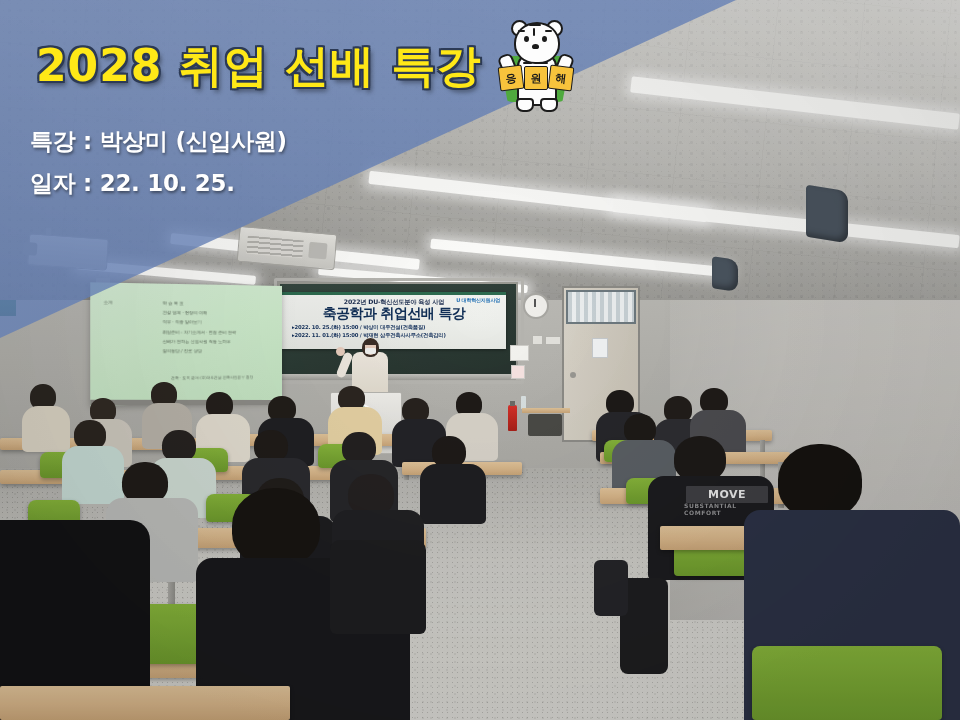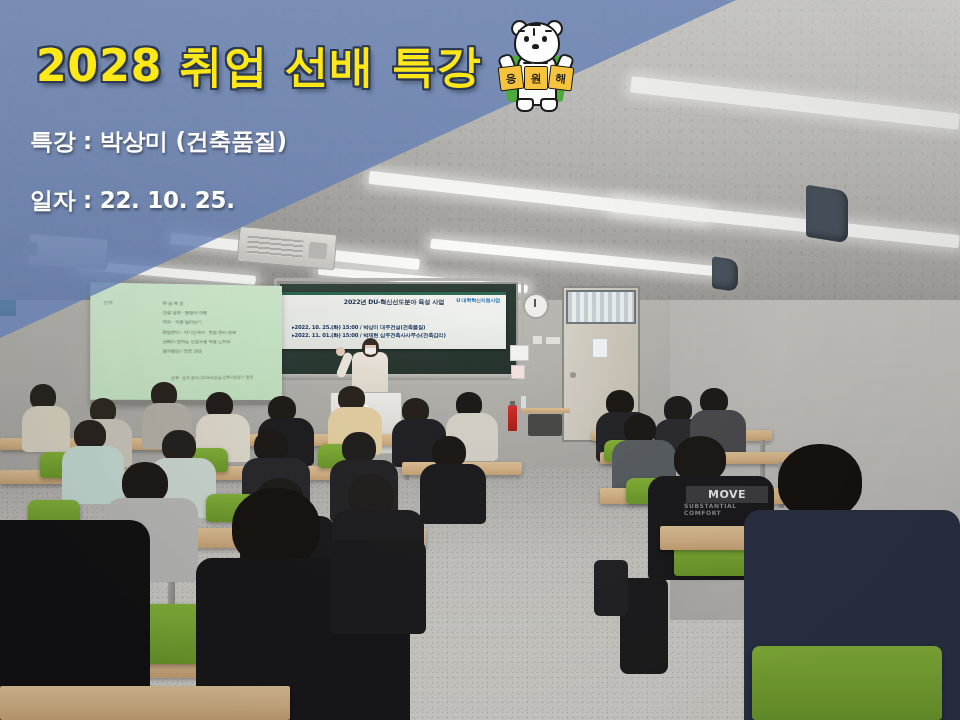--- a/index.html
+++ b/index.html
@@ -241,21 +241,21 @@
       -2px  0   0 #2c3a55, 2px  0   0 #2c3a55,
        3px 4px 5px rgba(0,0,0,.45);
     white-space:nowrap;
   }
   .subtitle{
     position:absolute;left:30px;top:126px;
     font-size:23px;font-weight:700;color:#ffffff;letter-spacing:-.3px;
     text-shadow:1px 2px 3px rgba(0,0,0,.45);white-space:nowrap;
   }
   .dateline{
-    position:absolute;left:30px;top:185px;
+    position:absolute;left:30px;top:168px;
     font-size:23px;font-weight:700;color:#ffffff;letter-spacing:-.3px;
     text-shadow:1px 2px 3px rgba(0,0,0,.45);white-space:nowrap;
   }
 
   
   .mascot{position:absolute;left:487px;top:14px;width:96px;height:96px;}
   .m-cape{position:absolute;left:12px;top:42px;width:72px;height:46px;
     background:#4faa3e;border-radius:6px 6px 14px 14px;
     clip-path:polygon(0 0,100% 0,88% 100%,12% 100%);}
   .m-body{position:absolute;left:30px;top:40px;width:36px;height:48px;
@@ -325,20 +325,21 @@
 
     <div class="spk spk1"></div>
     <div class="spk spk2"></div>
 
     <div class="board"></div>
     <div class="board-frame"></div>
     <div class="board-tray"></div>
 
     <div class="banner">
       <div class="banner-line1">2022년 DU-혁신선도분야 육성 사업</div>
+      <div class="banner-line2">축공학과 취업선배 특강</div>
       <div class="banner-line3">▸2022. 10. 25.(화) 15:00 / 박상미 대우건설(건축품질)</div>
       <div class="banner-line4">▸2022. 11. 01.(화) 15:00 / 박재현 삼우건축사사무소(건축감리)</div>
       <div class="banner-logo">U 대학혁신지원사업</div>
     </div>
 
     <div class="screen-case"></div>
     <div class="screen">
       <div class="slide-col-l">소개</div>
       <div class="slide-col-r">
         <div>학 습 목 표</div>
@@ -534,21 +535,21 @@
     <div class="desk" style="left:0px;top:686px;width:290px;height:34px;"></div>
 
     <div style="position:absolute;inset:0;background:
       radial-gradient(ellipse at 50% 44%,rgba(255,255,255,.10),rgba(0,0,0,.22) 78%);
       mix-blend-mode:multiply;opacity:.55;"></div>
   </div>
 
   <div class="overlay"></div>
 
   <div class="title">2028 취업 선배 특강</div>
-  <div class="subtitle">특강 : 박상미 (건축품질)</div>
+  <div class="subtitle">특강 : 박상미 (신입사원)</div>
   <div class="dateline">일자 : 22. 10. 25.</div>
 
   <div class="mascot">
     <div class="m-cape"></div>
     <div class="m-arm m-arm-l"></div>
     <div class="m-arm m-arm-r"></div>
     <div class="m-body">
       <div class="m-stripe" style="left:4px;top:6px;width:9px;height:2px;"></div>
       <div class="m-stripe" style="left:20px;top:6px;width:9px;height:2px;"></div>
       <div class="m-stripe" style="left:5px;top:20px;width:7px;height:2px;"></div>

